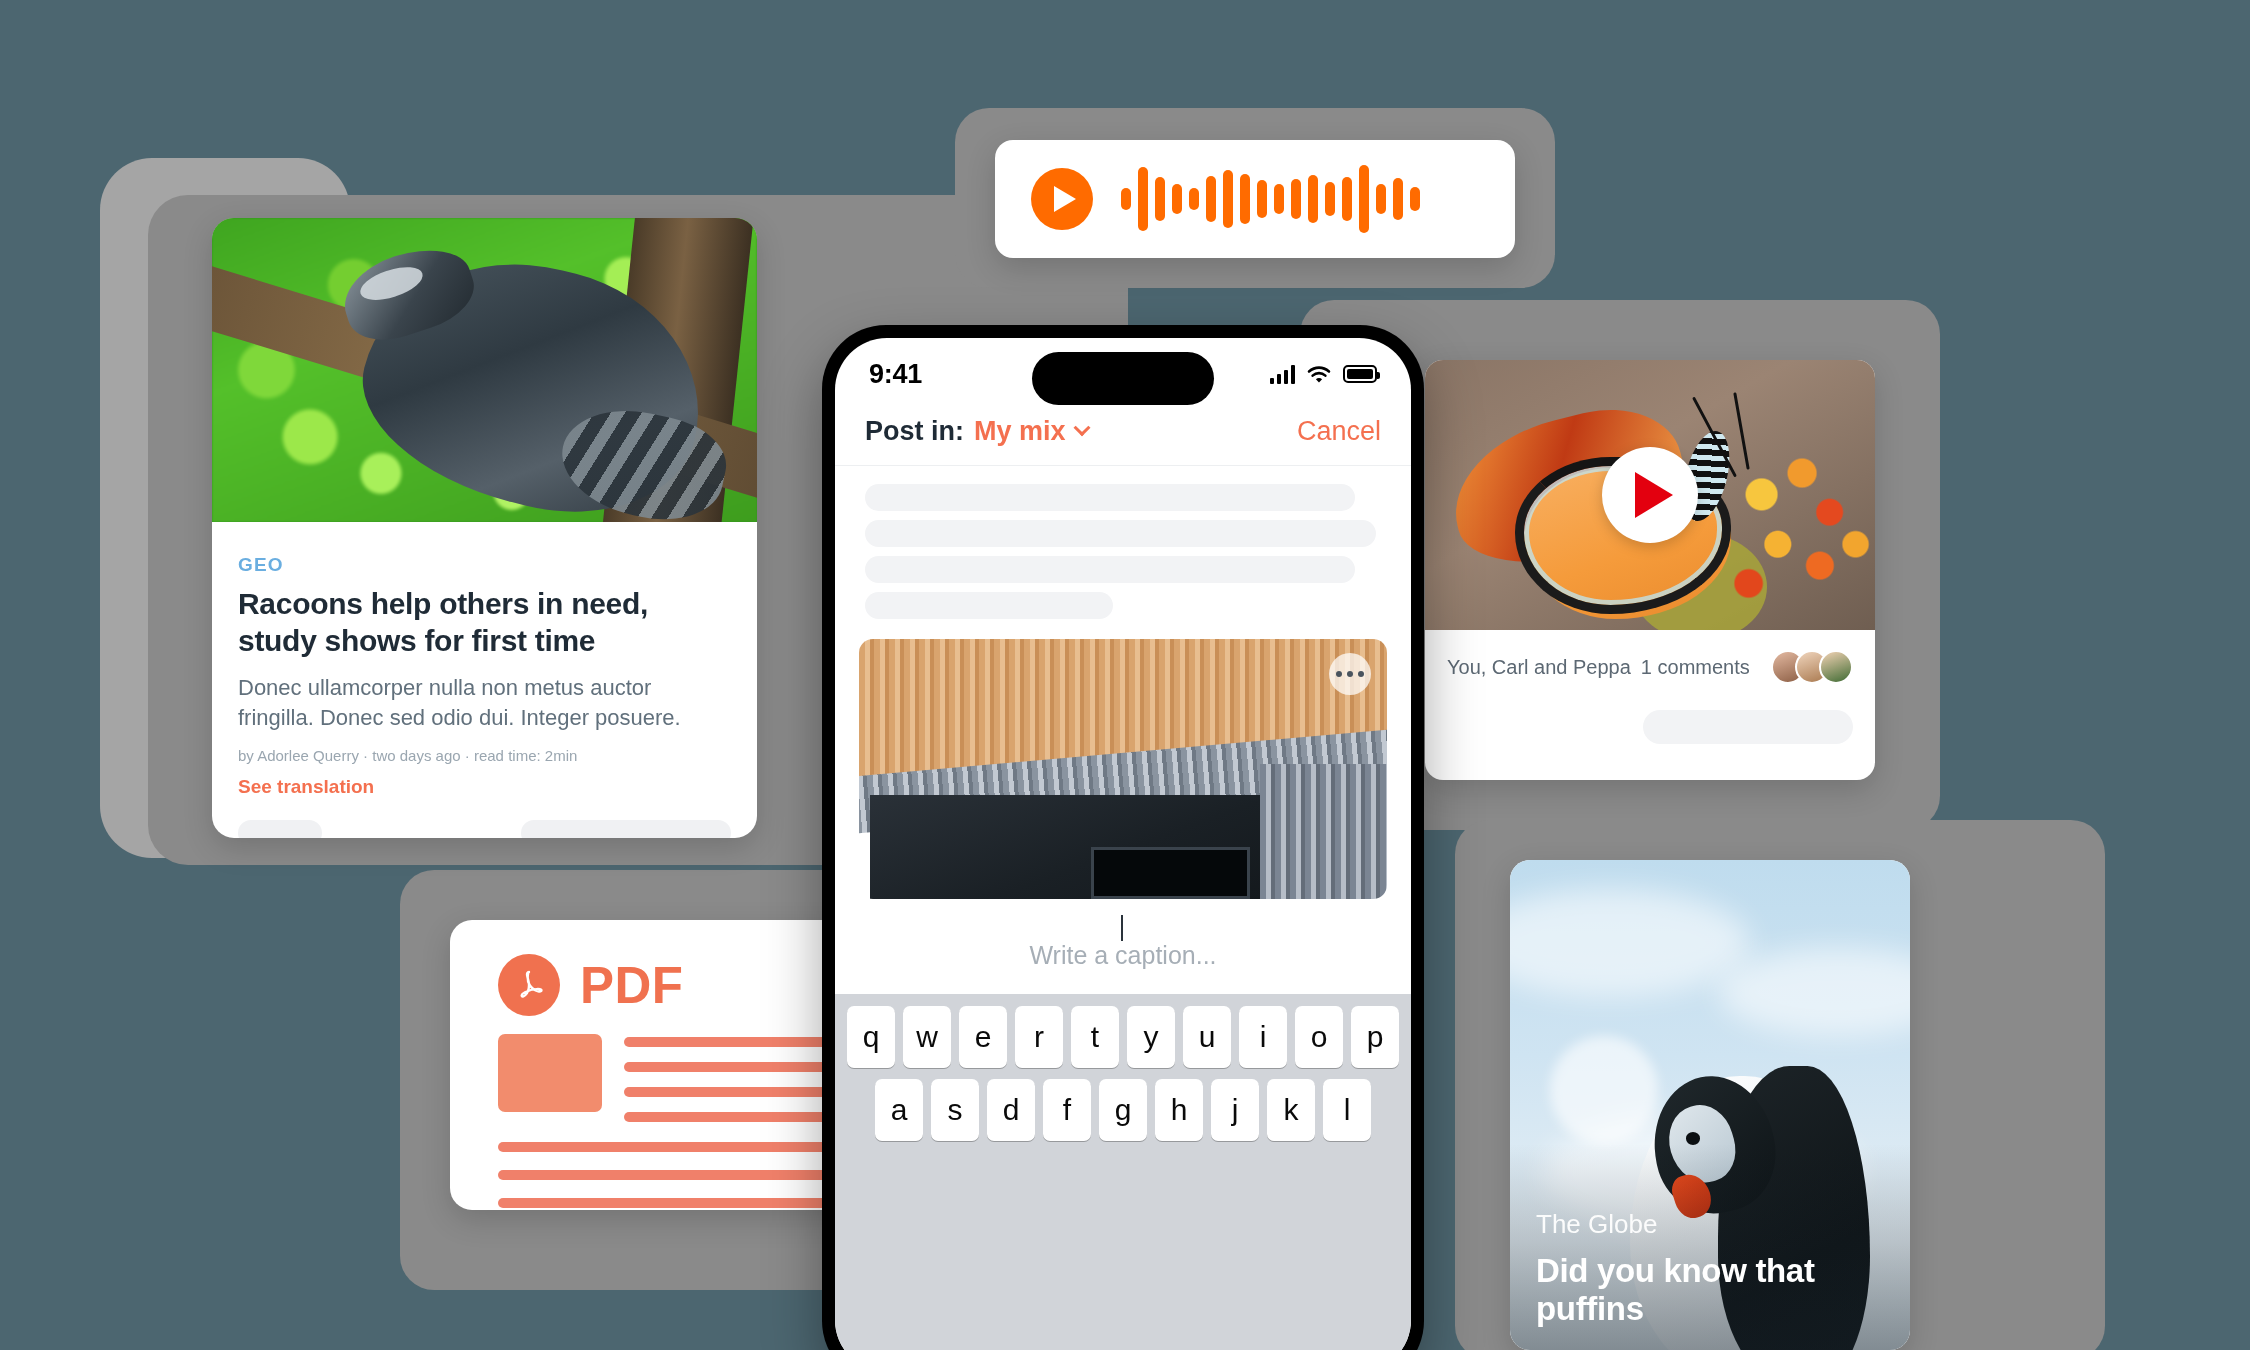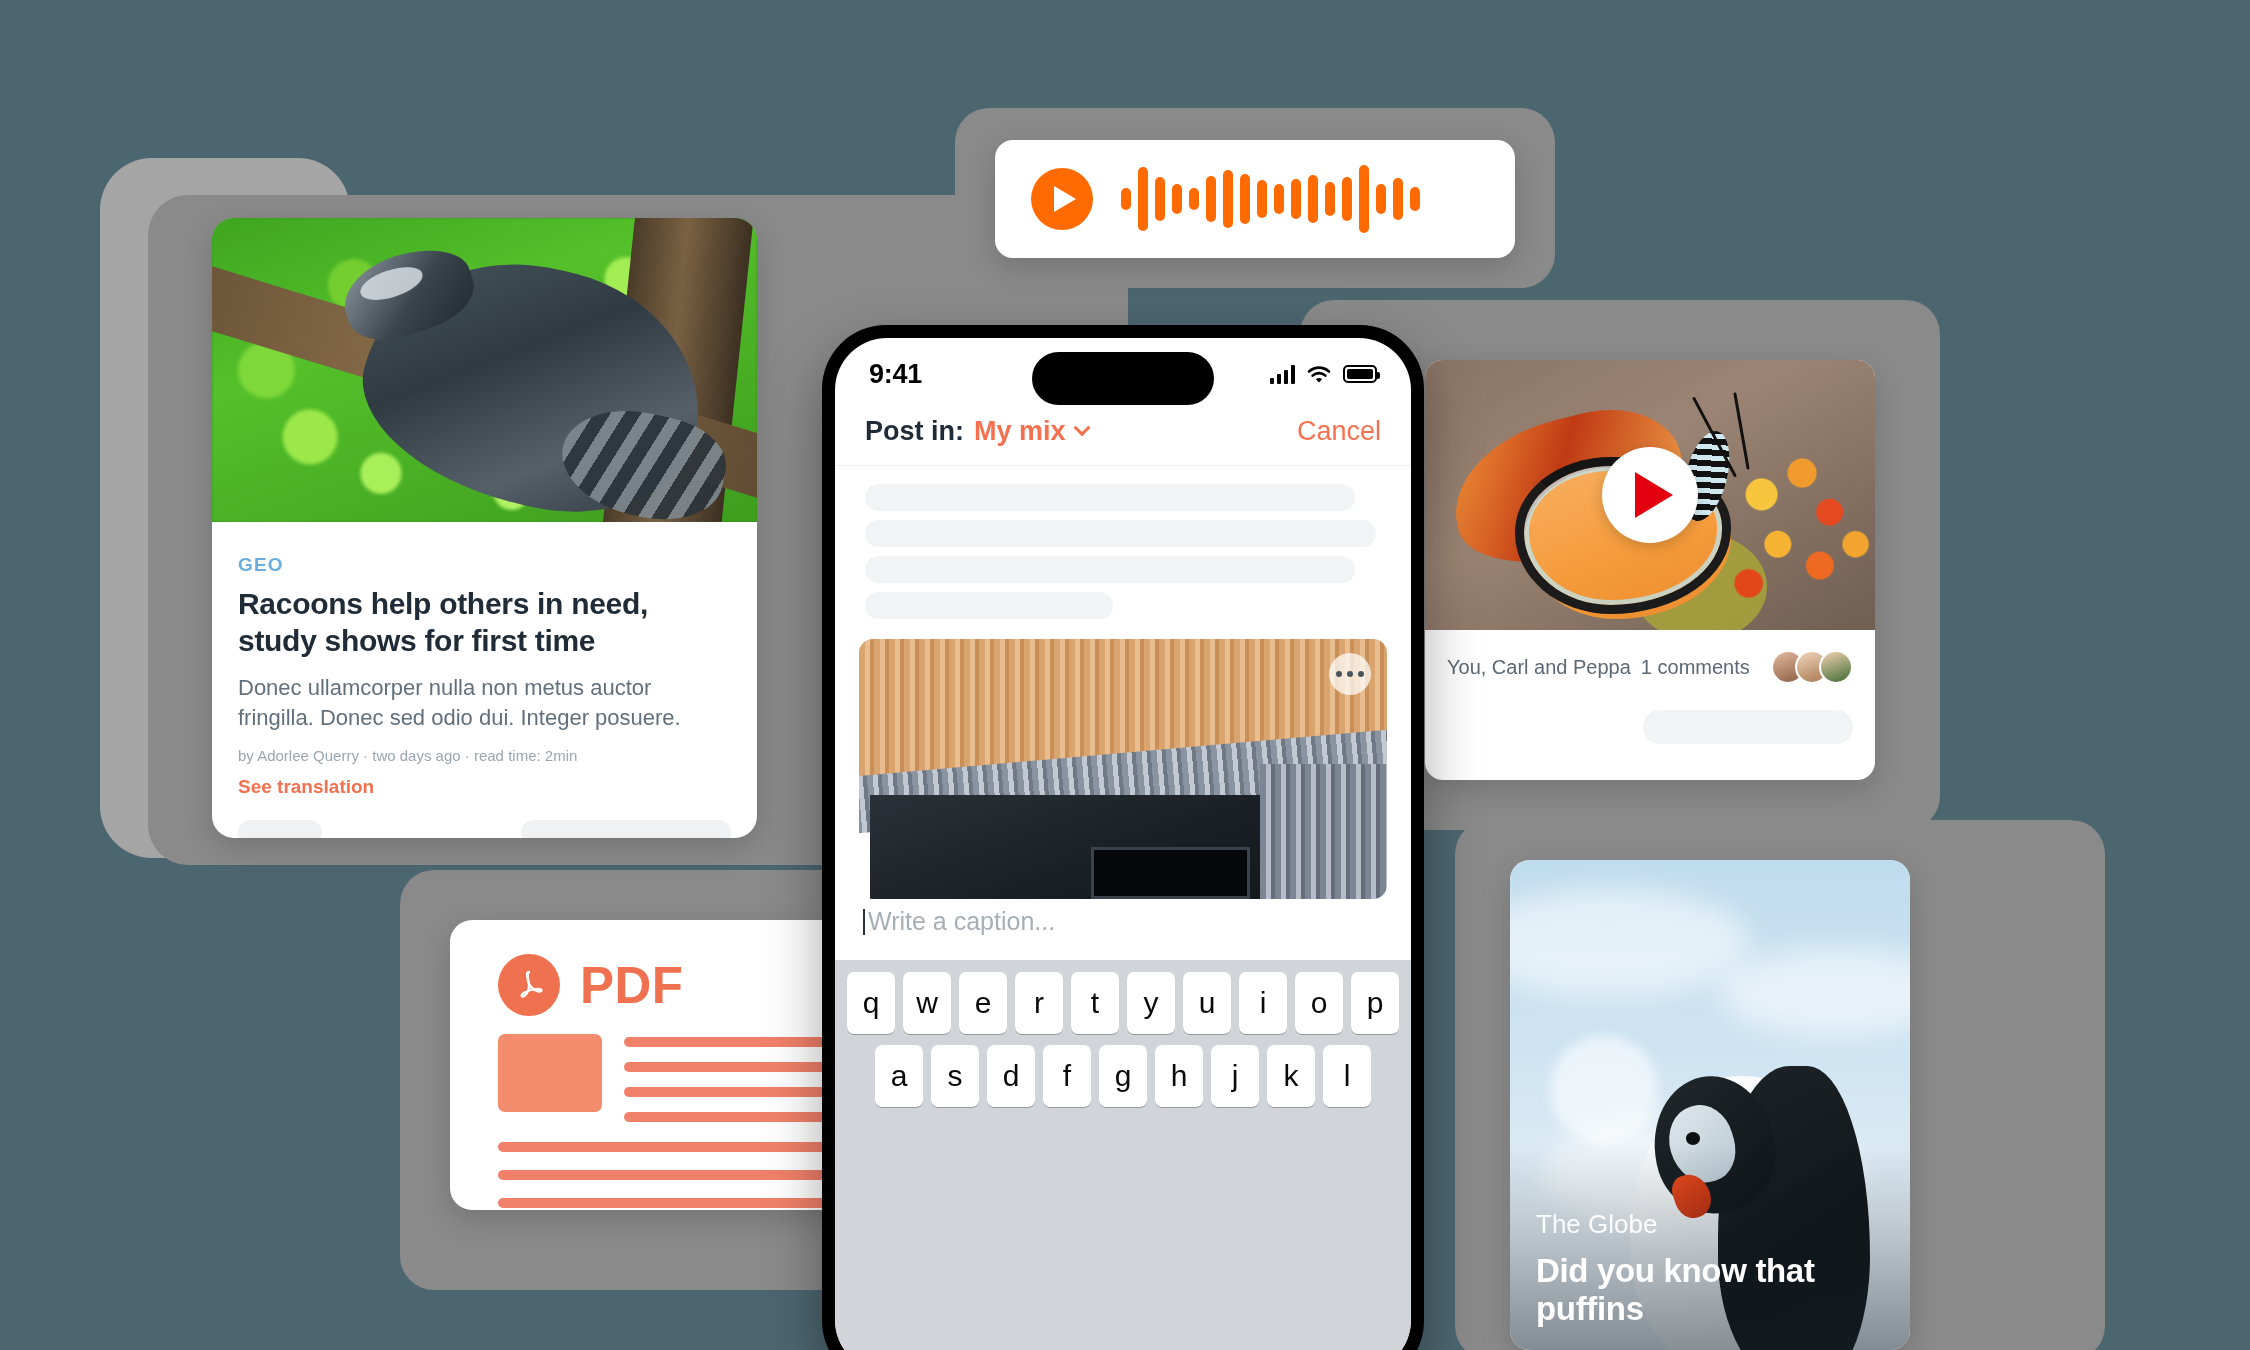--- a/index.html
+++ b/index.html
@@ -360,21 +360,21 @@
     background: #05080A; border: 3px solid #3A434C;
   }
   .more-dots {
     position: absolute; right: 16px; top: 14px; width: 42px; height: 42px;
     background: rgba(255,255,255,.72); border-radius: 50%;
     display: flex; align-items: center; justify-content: center; gap: 5px;
   }
   .more-dots i { width: 6px; height: 6px; border-radius: 50%; background: #4A545E; display: block; }
 
   .caption-row {
-    display: flex; align-items: center; padding: 8px 28px 24px 28px;
+    display: flex; align-items: center; padding: 16px 28px 24px 28px; flex-direction: column;
   }
   .caret { width: 2px; height: 26px; background: #2A333B; margin-right: 3px; }
   .caption-placeholder { color: #A6AEB6; font-size: 25px; }
 
   .toolbar {
     display: flex; align-items: center; gap: 34px;
     padding: 16px 26px; background: #F7F7F8;
     border-top: 1px solid #E9EBED;
   }
   .tb-icon { color: #2A333B; display: flex; align-items: center; }

